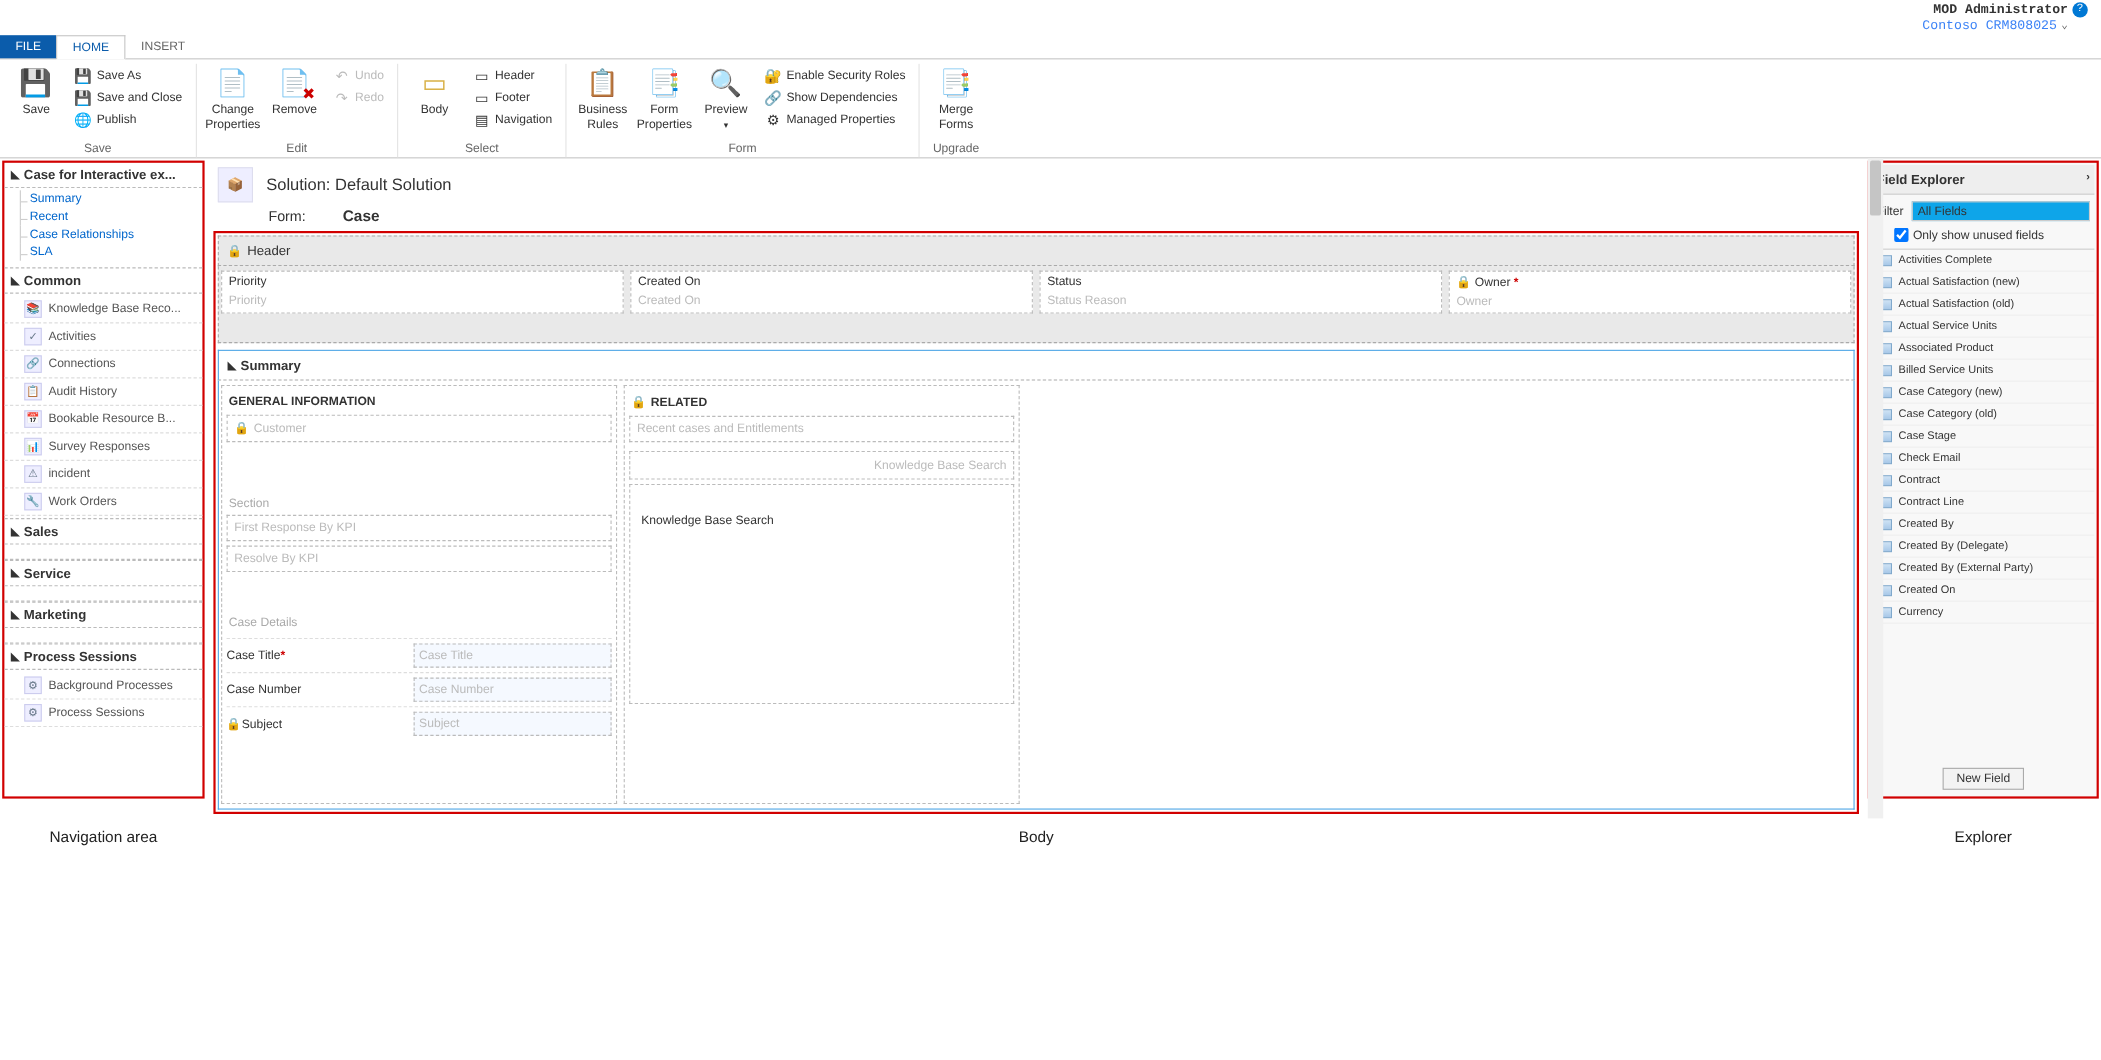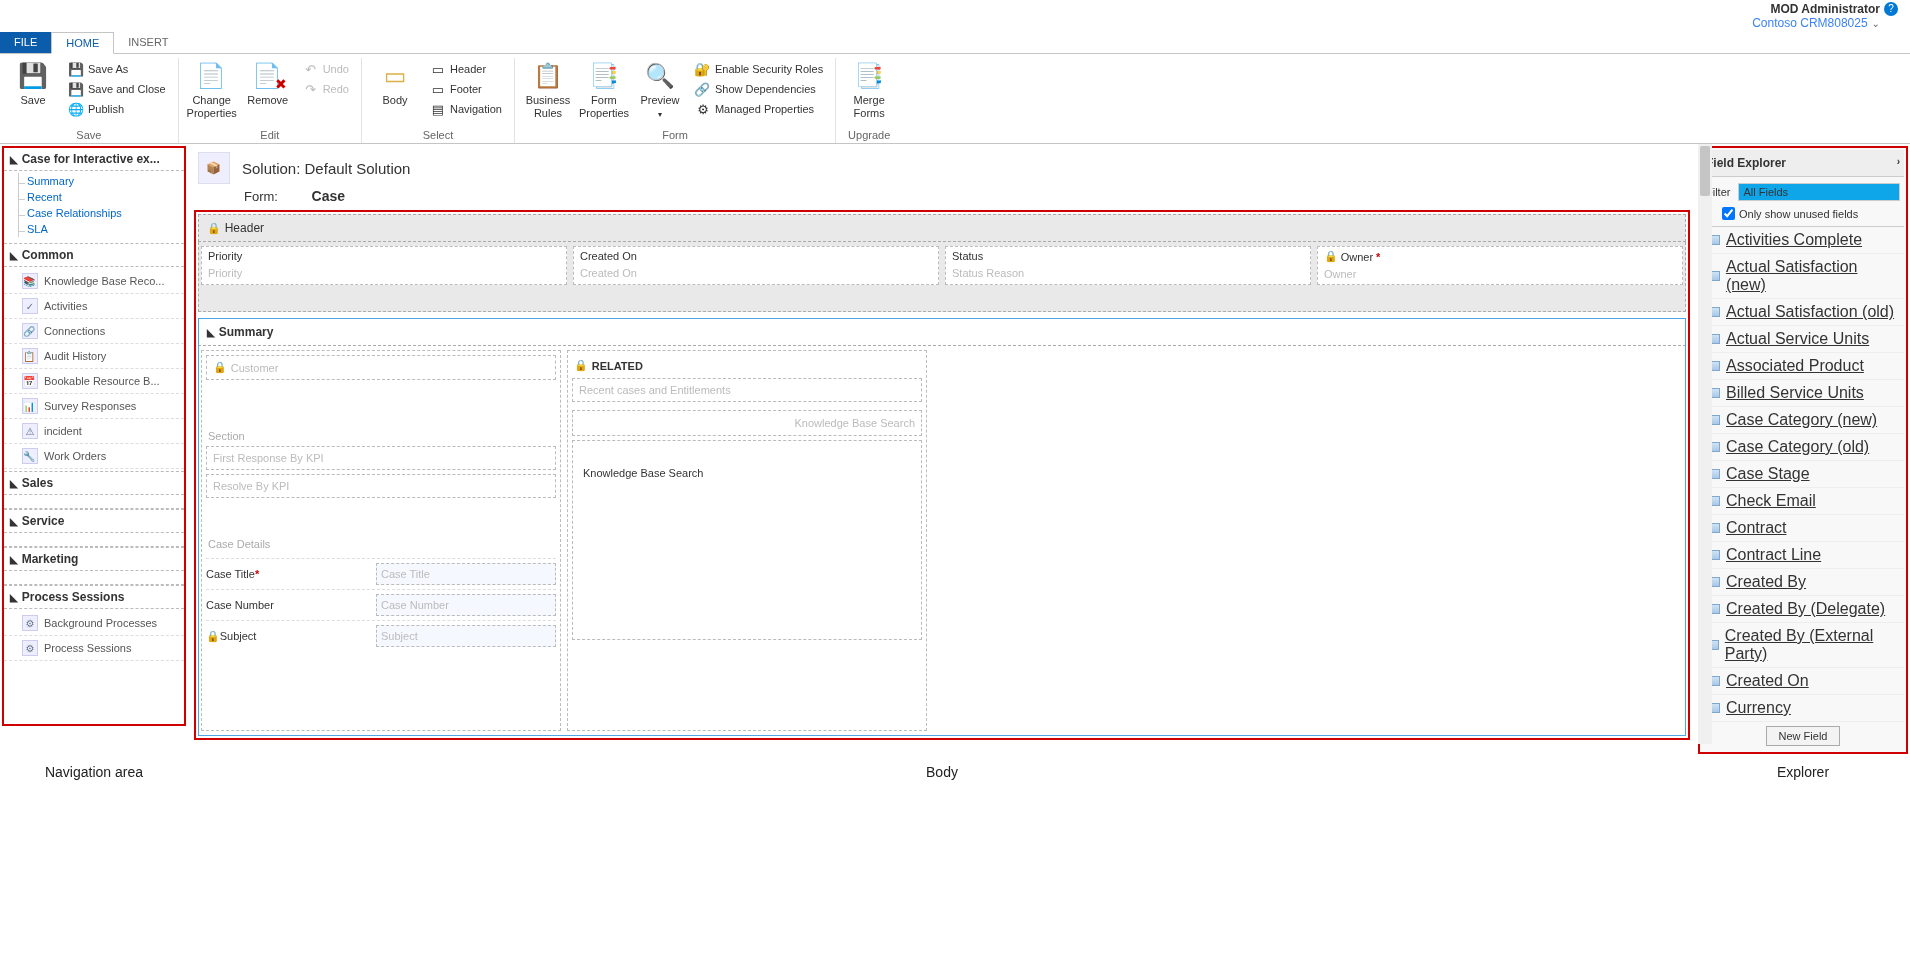--- a/index.html
+++ b/index.html
@@ -1,19 +1,19 @@
 <!DOCTYPE html>
 <html><head>
 <meta charset="utf-8">
 <style>
   * { box-sizing: border-box; margin: 0; padding: 0; }
   body { font-family: "Segoe UI", Arial, sans-serif; font-size: 12px; color: #333; background: #fff; }
   
   
-  .userbar { display: flex; justify-content: flex-end; align-items: flex-end; padding: 2px 12px; font-size: 12px; }
+  .userbar { display: flex; justify-content: flex-end; align-items: flex-end; padding: 2px 12px; font-size: 12px; font-family: Liberation Mono, monospace; }
   .userbar .name { font-weight: bold; text-align: right; }
   .userbar .org { color: #3b82f6; text-align: right; }
   .userbar .help { width: 14px; height: 14px; border-radius: 50%; background: #0078d4; color: #fff; font-size: 10px; text-align: center; line-height: 14px; margin-left: 4px; align-self: flex-start; }
   .userbar .chev { margin-left: 4px; font-size: 10px; color: #666; }
   
   
   .tabbar { display: flex; border-bottom: 1px solid #c5c5c5; }
   .tab { padding: 4px 14px; font-size: 11px; color: #666; cursor: pointer; }
   .tab.file { background: #0b5cab; color: #fff; }
   .tab.active { color: #0b5cab; border: 1px solid #c5c5c5; border-bottom: 1px solid #fff; margin-bottom: -1px; background: #fff; }
@@ -82,21 +82,21 @@
   .kbsbox { border: 1px dashed #bbb; padding: 6px; font-size: 11px; color: #bbb; margin: 4px 0; text-align: right; }
   .kbslabel { font-size: 11px; padding: 20px 4px; }
   
   
   .explorer { width: 210px; border: 2px solid #d10000; margin: 2px; padding: 2px; min-height: 580px; display: flex; flex-direction: column; background: #f8f8f8; }
   .explorer .exhd { font-weight: bold; font-size: 12px; padding: 6px 4px; border-bottom: 1px solid #ccc; background: #eee; display: flex; justify-content: space-between; }
   .filterrow { display: flex; align-items: center; padding: 6px 4px; gap: 8px; font-size: 11px; }
   .filterrow .sel { flex: 1; border: 1px solid #ccc; padding: 2px 4px; background: #0ea5e9; }
   .chkrow { display: flex; align-items: center; gap: 4px; padding: 0 4px 6px 20px; font-size: 11px; border-bottom: 1px solid #ccc; }
   .fieldlist { flex: 1; overflow: hidden; }
-  .flditem { display: flex; align-items: center; gap: 6px; padding: 4px 4px; font-size: 16px; border-bottom: 1px solid #eee; text-decoration: underline; }
+  .flditem { display: flex; align-items: center; gap: 6px; padding: 4px 4px; font-size: 10px; border-bottom: 1px solid #eee; }
   .flditem .fldicon { width: 14px; height: 10px; background: linear-gradient(#cfe3f5,#a8c8e8); border: 1px solid #7fa8cc; }
   .newfieldbtn { margin: 4px auto; padding: 3px 12px; border: 1px solid #aaa; background: #f3f3f3; font-size: 11px; width: fit-content; }
   
   
   .annots { display: flex; padding: 8px 0; }
   .annot { font-size: 14px; color: #222; }
   .annot.a1 { width: 184px; text-align: center; margin-left: 2px; }
   .annot.a2 { flex: 1; text-align: center; }
   .annot.a3 { width: 210px; text-align: center; margin-right: 2px; }
 </style>
@@ -360,20 +360,21 @@
         </div>
       </div>
 
       <div class="sectionhdr summary">
         <span class="collapse">◣</span>
         <span>Summary</span>
       </div>
       <div class="bodycols">
 
         <div class="col c1">
+          <div class="colhdr">GENERAL INFORMATION</div>
           <div class="fieldbox">
               <span class="lock">🔒</span>
               <span>Customer</span>
             </div>
           <div style="height:40px;"></div>
           <div class="sectlabel">Section</div>
           <div class="fieldbox">First Response By KPI</div>
           <div class="fieldbox">Resolve By KPI</div>
           <div style="height:30px;"></div>
           <div class="sectlabel">Case Details</div>

